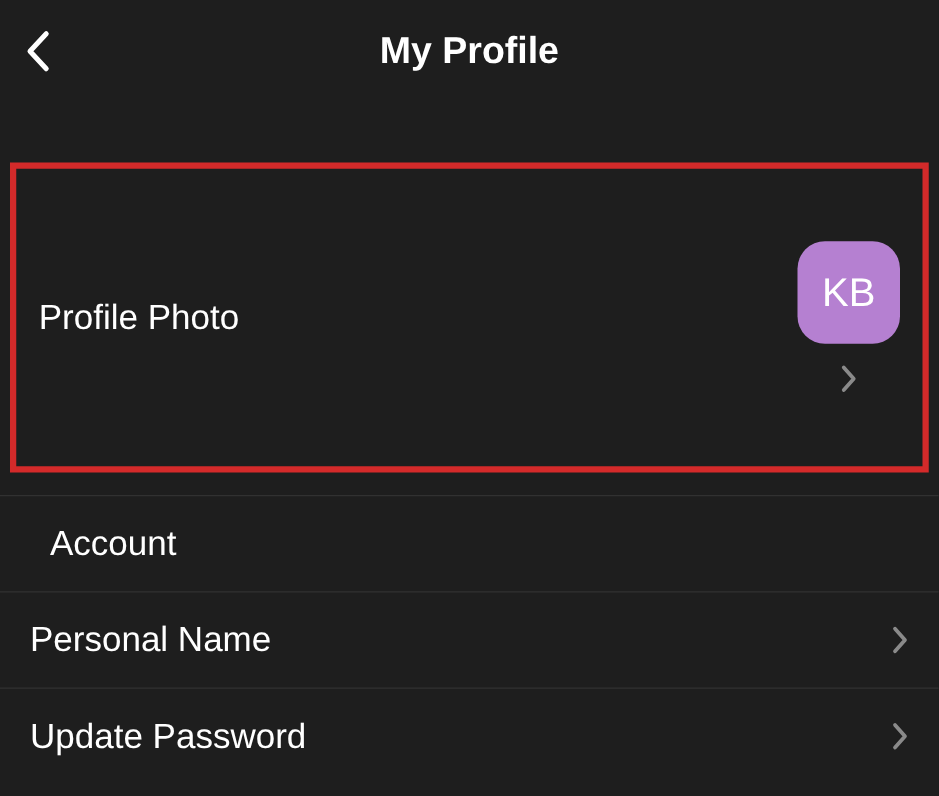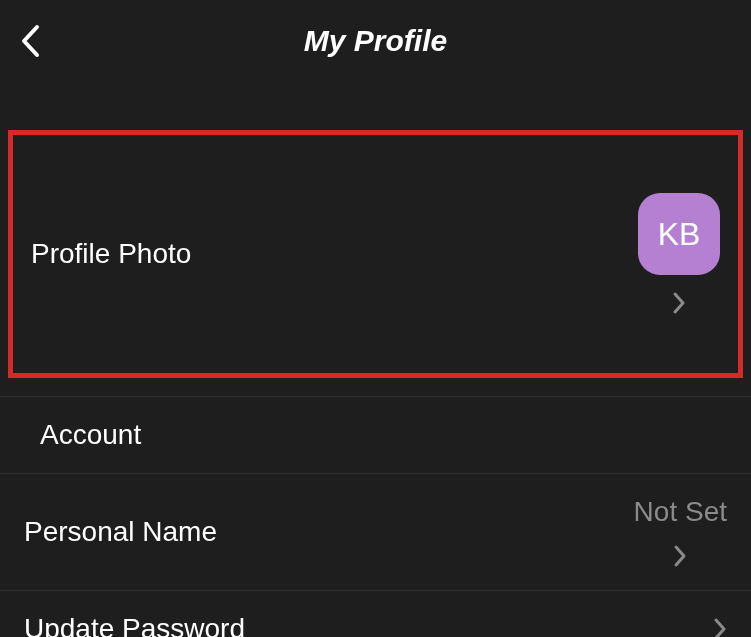--- a/index.html
+++ b/index.html
@@ -27,21 +27,20 @@
       display: flex;
       align-items: center;
     }
     .title {
       position: absolute;
       left: 50%;
       transform: translateX(-50%);
       color: #ffffff;
       font-size: 30px;
       font-weight: 600;
-      font-style: italic;
     }
     .menu-section {
       padding-top: 48px;
     }
     .menu-item {
       display: flex;
       align-items: center;
       justify-content: space-between;
       padding: 22px 24px;
       cursor: pointer;
@@ -121,21 +120,20 @@
   </div>
 
   <div class="menu-item item-after-highlight">
     <div class="menu-label">Account</div>
   </div>
 
 
   <div class="menu-item">
     <div class="menu-label">Personal Name</div>
     <div class="menu-right">
-      <div class="menu-value">Not Set</div>
       <div class="chevron-right">
         <svg width="14" height="24" viewBox="0 0 14 24" fill="none">
           <path d="M3 3 L11 12 L3 21" stroke="#8a8a8a" stroke-width="3" stroke-linecap="round" stroke-linejoin="round"></path>
         </svg>
       </div>
     </div>
   </div>
 
   <div class="menu-item">
     <div class="menu-label">Update Password</div>

